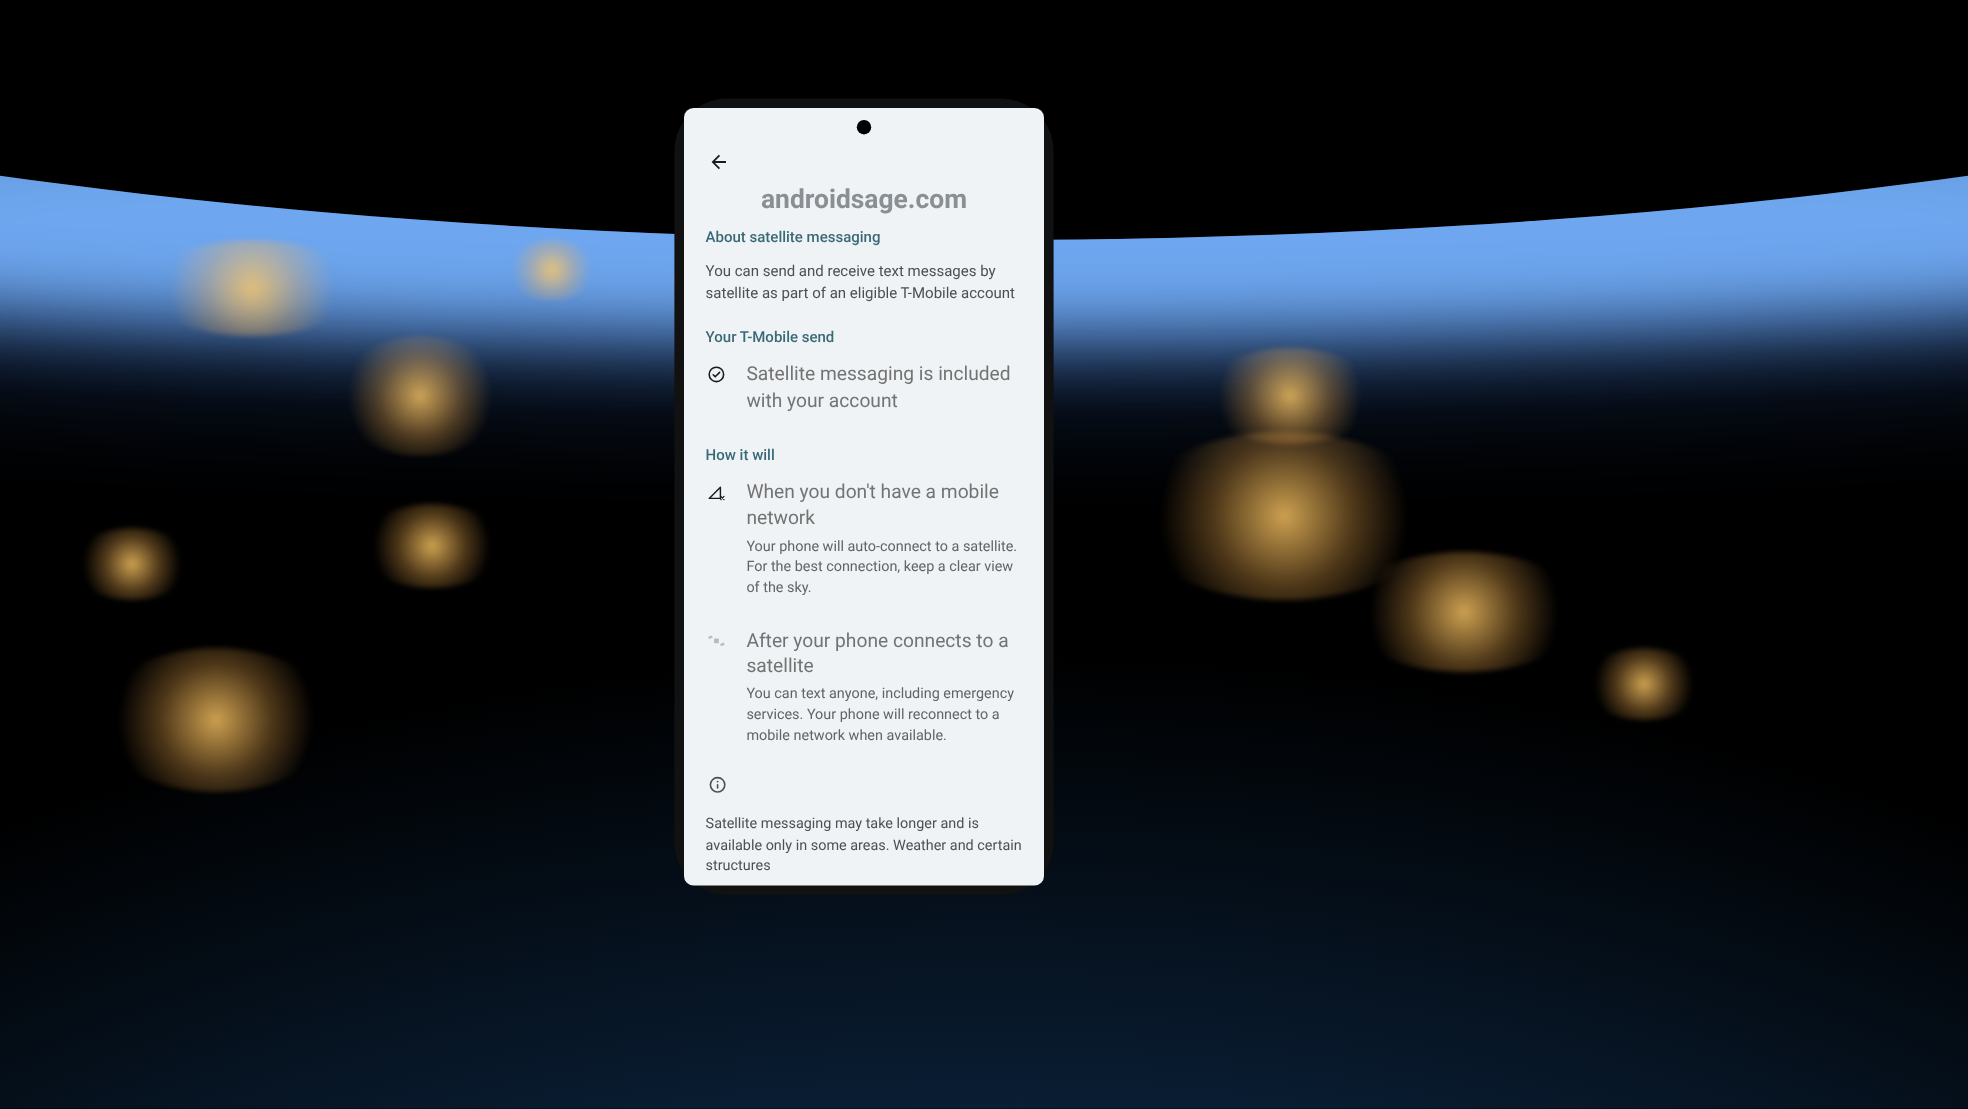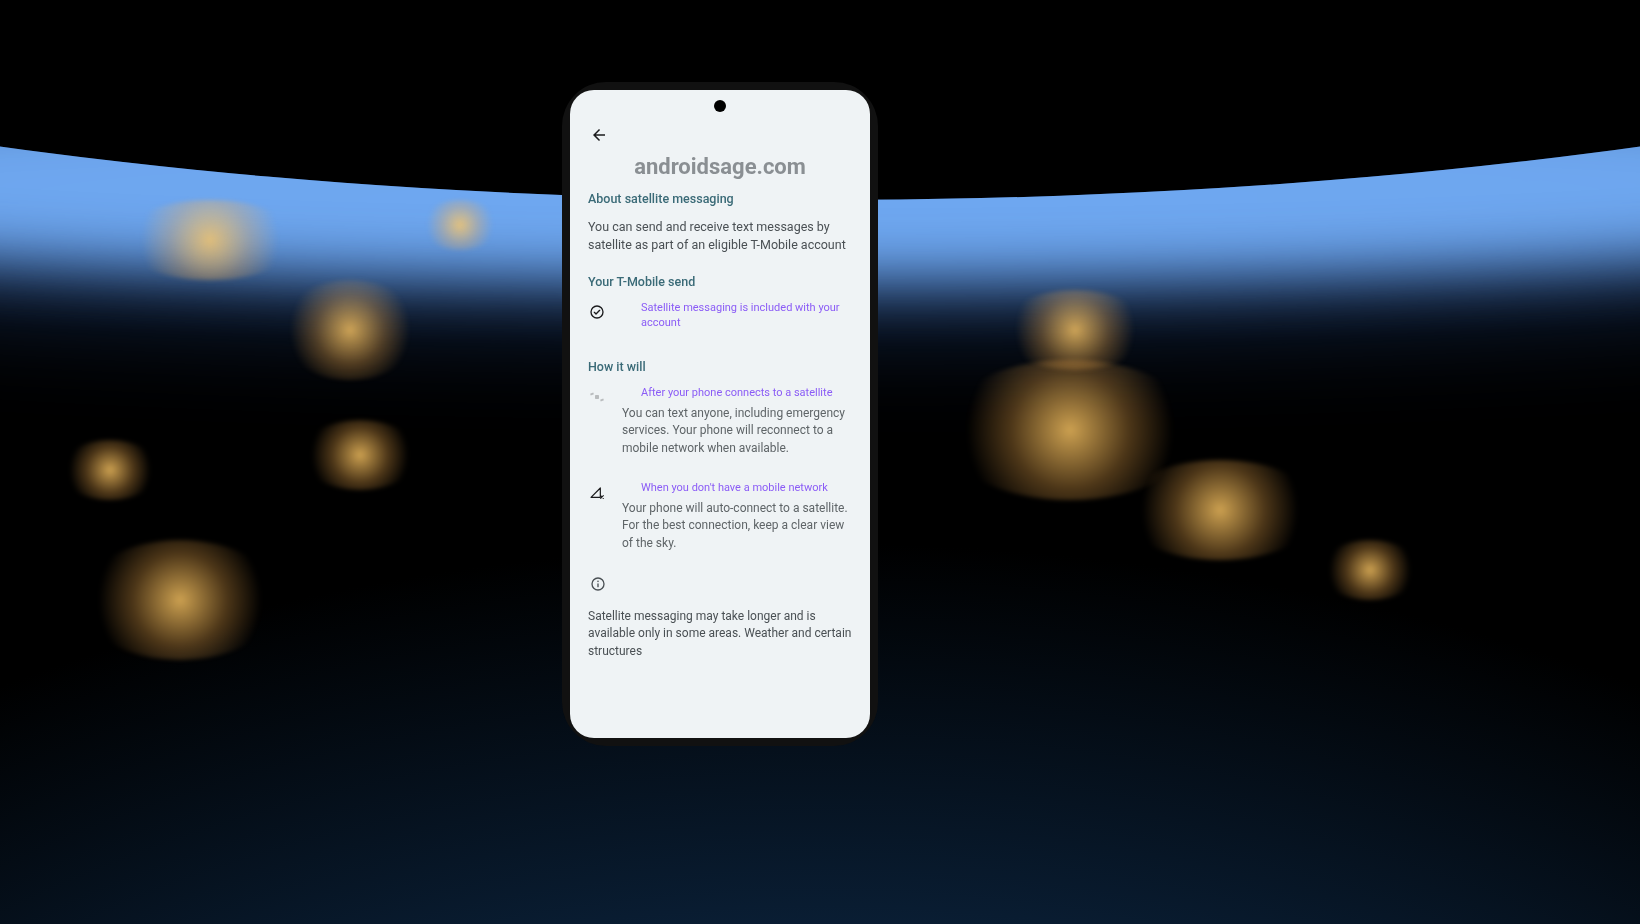--- a/index.html
+++ b/index.html
@@ -71,21 +71,21 @@
       height: 664px;
       background: #111;
       border-radius: 44px;
       padding: 8px;
     }
     
     .screen {
       width: 100%;
       height: 100%;
       background: #eff3f5;
-      border-radius: 24px;
+      border-radius: 8px;
       position: relative;
       overflow: hidden;
     }
     
     .notch {
       position: absolute;
       width: 12px;
       height: 12px;
       background: #000;
       border-radius: 50%;
@@ -153,25 +153,24 @@
       justify-content: center;
       padding-top: 3px;
       color: #1b1b1d;
     }
     
     .row-content {
       flex: 1;
     }
     
     .row-title {
-      color: #8b5cf6;
-      font-size: 11px;
+      color: #737373;
+      font-size: 16px;
       line-height: 1.35;
       margin-bottom: 4px;
-      margin-left: 19px;
     }
     
     .row-sub {
       color: #5f6568;
       font-size: 12px;
       line-height: 1.45;
     }
     
     .info-icon-row {
       margin-bottom: 16px;
@@ -236,42 +235,42 @@
         <div class="row-content">
           <div class="row-title">Satellite messaging is included with your account</div>
         </div>
       </div>
       
       
       <div class="section-header">How it will</div>
       
       <div class="row">
         <div class="row-icon">
+          <svg width="16" height="16" viewBox="0 0 24 24">
+            <path d="M3 20 L17 6 L17 20 Z" fill="none" stroke="currentColor" stroke-width="1.8" stroke-linejoin="round"></path>
+            <path d="M17.5 17.5 L21.5 21.5 M21.5 17.5 L17.5 21.5" stroke="currentColor" stroke-width="1.6" stroke-linecap="round"></path>
+          </svg>
+        </div>
+        <div class="row-content">
+          <div class="row-title">When you don't have a mobile network</div>
+          <div class="row-sub">Your phone will auto-connect to a satellite. For the best connection, keep a clear view of the sky.</div>
+        </div>
+      </div>
+      
+      <div class="row">
+        <div class="row-icon">
           <svg width="16" height="16" viewBox="0 0 24 24" style="opacity:0.25">
             <rect x="9" y="9" width="6" height="6" rx="1" fill="currentColor"></rect>
             <rect x="2" y="6" width="5" height="3" fill="currentColor" transform="rotate(-20 4.5 7.5)"></rect>
             <rect x="17" y="15" width="5" height="3" fill="currentColor" transform="rotate(-20 19.5 16.5)"></rect>
           </svg>
         </div>
         <div class="row-content">
           <div class="row-title">After your phone connects to a satellite</div>
           <div class="row-sub">You can text anyone, including emergency services. Your phone will reconnect to a mobile network when available.</div>
-        </div>
-      </div>
-      
-      <div class="row">
-        <div class="row-icon">
-          <svg width="16" height="16" viewBox="0 0 24 24">
-            <path d="M3 20 L17 6 L17 20 Z" fill="none" stroke="currentColor" stroke-width="1.8" stroke-linejoin="round"></path>
-            <path d="M17.5 17.5 L21.5 21.5 M21.5 17.5 L17.5 21.5" stroke="currentColor" stroke-width="1.6" stroke-linecap="round"></path>
-          </svg>
-        </div>
-        <div class="row-content">
-          <div class="row-title">When you don't have a mobile network</div>
-          <div class="row-sub">Your phone will auto-connect to a satellite. For the best connection, keep a clear view of the sky.</div>
         </div>
       </div>
       
       <div class="info-icon-row">
         <svg width="16" height="16" viewBox="0 0 24 24">
           <circle cx="12" cy="12" r="9" fill="none" stroke="currentColor" stroke-width="2"></circle>
           <circle cx="12" cy="8" r="1.2" fill="currentColor"></circle>
           <rect x="11" y="11" width="2" height="6" rx="1" fill="currentColor"></rect>
         </svg>
       </div>

